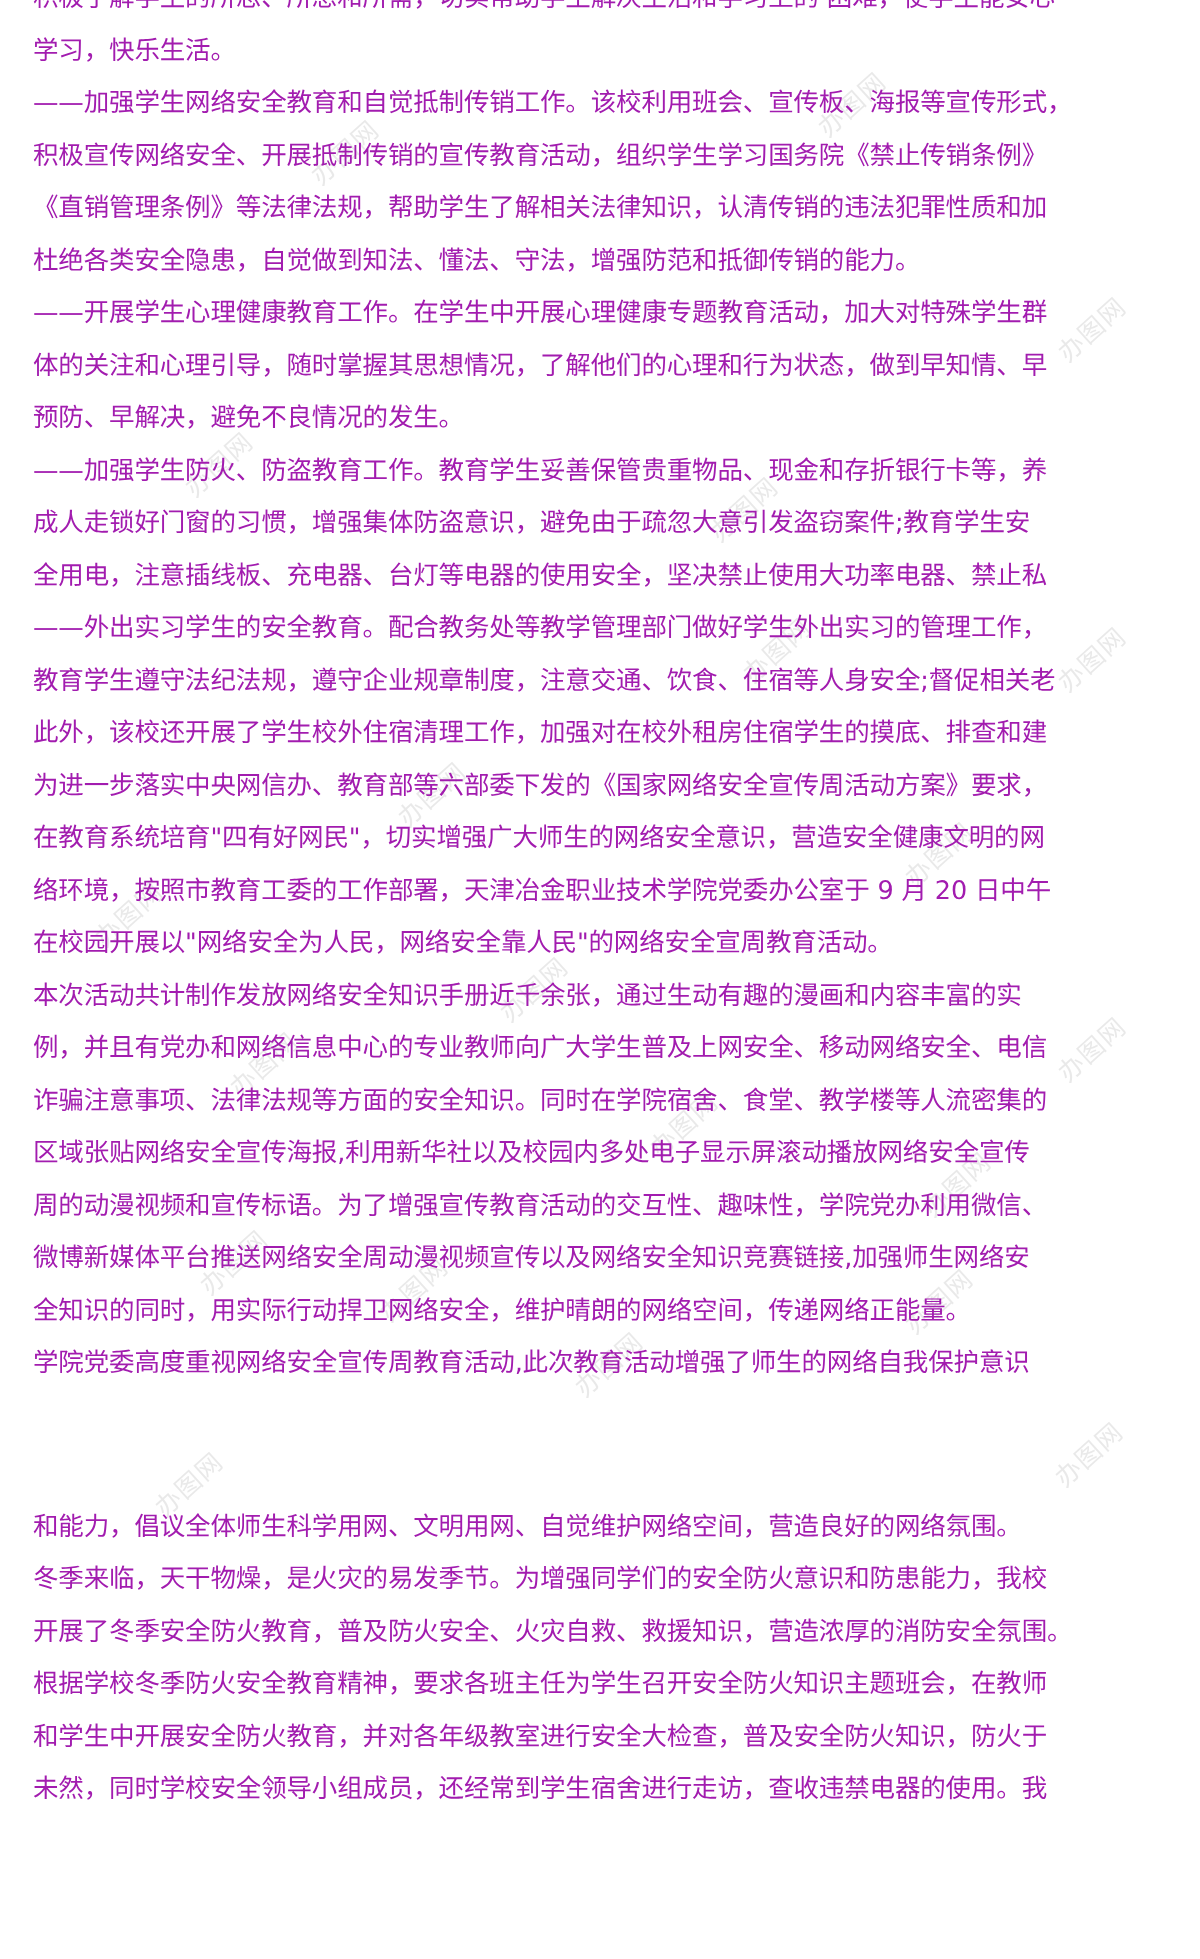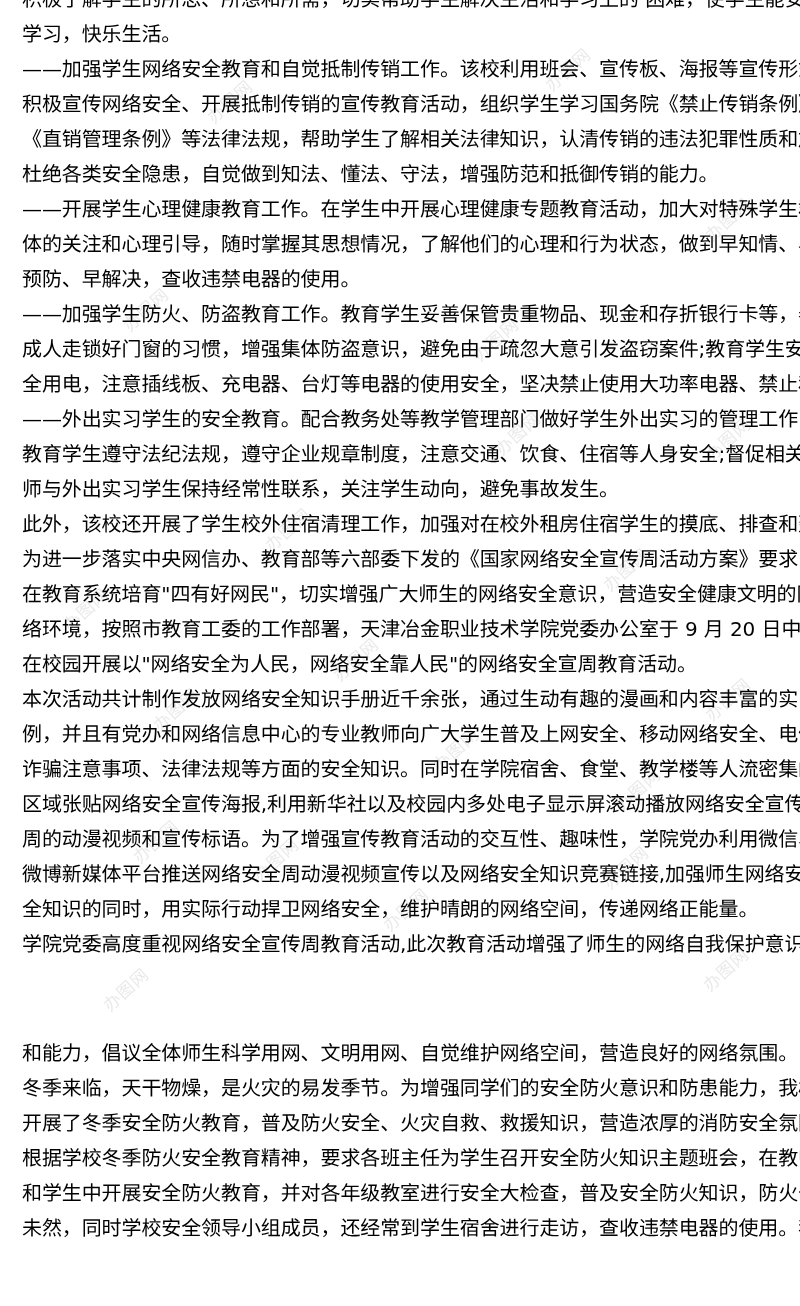--- a/index.html
+++ b/index.html
@@ -47,24 +47,24 @@
     box-sizing: border-box;
     width: 800px;
   }
 
   .text-block {
     margin: 0;
     padding: 0;
   }
 
   .line {
-    font-size: 20px;
+    font-size: 17px;
     line-height: 35px;
     height: 35px;
-    color: #000000;
+    color: #a21caf;
     white-space: nowrap;
     letter-spacing: -0.1px;
     font-family: "DejaVu Sans", "Liberation Sans", sans-serif;
   }
 
   
   .clipped-top {
     margin-top: -18px;
   }
 
@@ -105,27 +105,26 @@
 
     <div class="text-block clipped-top">
       <div class="line">积极了解学生的所思、所想和所需，切实帮助学生解决生活和学习上的 困难，使学生能安心</div>
       <div class="line">学习，快乐生活。</div>
       <div class="line">——加强学生网络安全教育和自觉抵制传销工作。该校利用班会、宣传板、海报等宣传形式，</div>
       <div class="line">积极宣传网络安全、开展抵制传销的宣传教育活动，组织学生学习国务院《禁止传销条例》</div>
       <div class="line">《直销管理条例》等法律法规，帮助学生了解相关法律知识，认清传销的违法犯罪性质和加</div>
       <div class="line">杜绝各类安全隐患，自觉做到知法、懂法、守法，增强防范和抵御传销的能力。</div>
       <div class="line">——开展学生心理健康教育工作。在学生中开展心理健康专题教育活动，加大对特殊学生群</div>
       <div class="line">体的关注和心理引导，随时掌握其思想情况，了解他们的心理和行为状态，做到早知情、早</div>
-      <div class="line">预防、早解决，查收违禁电器的使用。</div>
+      <div class="line">预防、早解决，避免不良情况的发生。</div>
       <div class="line">——加强学生防火、防盗教育工作。教育学生妥善保管贵重物品、现金和存折银行卡等，养</div>
       <div class="line">成人走锁好门窗的习惯，增强集体防盗意识，避免由于疏忽大意引发盗窃案件;教育学生安</div>
       <div class="line">全用电，注意插线板、充电器、台灯等电器的使用安全，坚决禁止使用大功率电器、禁止私</div>
       <div class="line">——外出实习学生的安全教育。配合教务处等教学管理部门做好学生外出实习的管理工作，</div>
       <div class="line">教育学生遵守法纪法规，遵守企业规章制度，注意交通、饮食、住宿等人身安全;督促相关老</div>
-      <div class="line">师与外出实习学生保持经常性联系，关注学生动向，避免事故发生。</div>
       <div class="line">此外，该校还开展了学生校外住宿清理工作，加强对在校外租房住宿学生的摸底、排查和建</div>
       <div class="line">为进一步落实中央网信办、教育部等六部委下发的《国家网络安全宣传周活动方案》要求，</div>
       <div class="line">在教育系统培育"四有好网民"，切实增强广大师生的网络安全意识，营造安全健康文明的网</div>
       <div class="line">络环境，按照市教育工委的工作部署，天津冶金职业技术学院党委办公室于 9 月 20 日中午</div>
       <div class="line">在校园开展以"网络安全为人民，网络安全靠人民"的网络安全宣周教育活动。</div>
       <div class="line">本次活动共计制作发放网络安全知识手册近千余张，通过生动有趣的漫画和内容丰富的实</div>
       <div class="line">例，并且有党办和网络信息中心的专业教师向广大学生普及上网安全、移动网络安全、电信</div>
       <div class="line">诈骗注意事项、法律法规等方面的安全知识。同时在学院宿舍、食堂、教学楼等人流密集的</div>
       <div class="line">区域张贴网络安全宣传海报,利用新华社以及校园内多处电子显示屏滚动播放网络安全宣传</div>
       <div class="line">周的动漫视频和宣传标语。为了增强宣传教育活动的交互性、趣味性，学院党办利用微信、</div>

